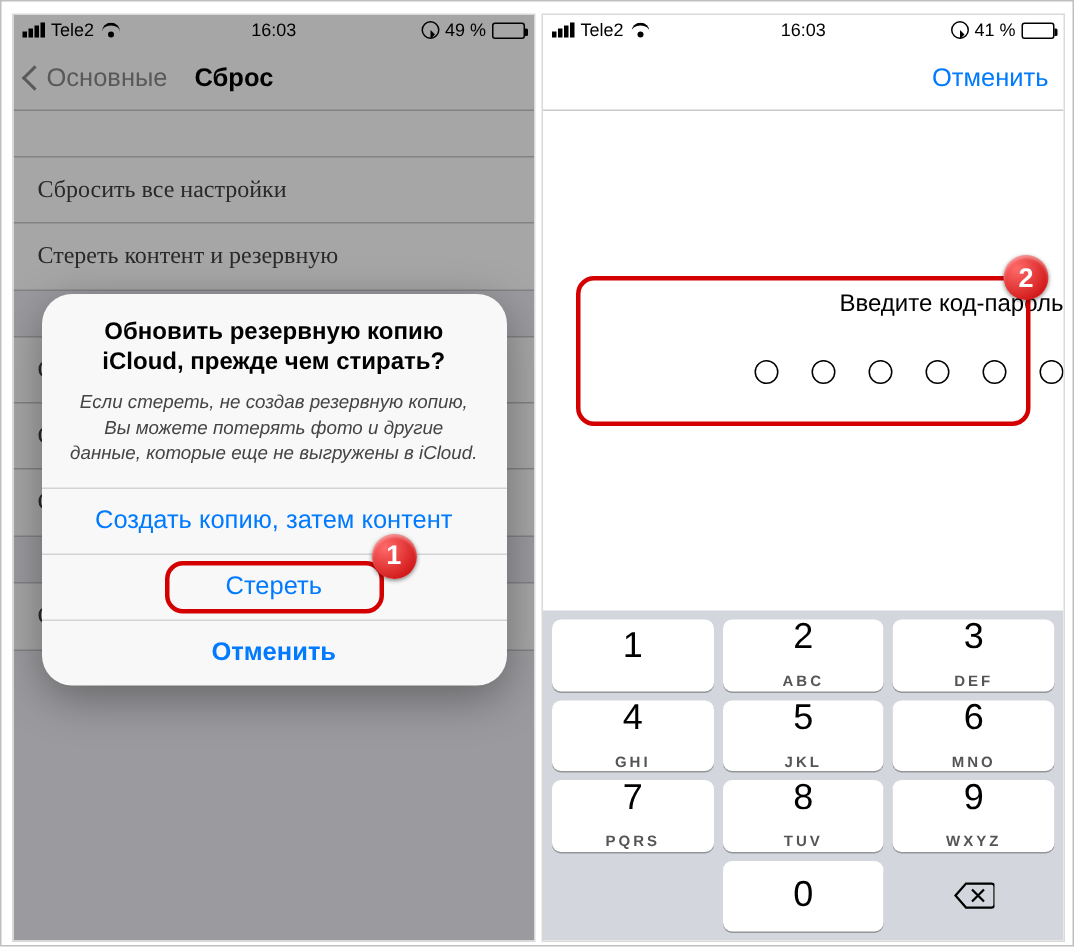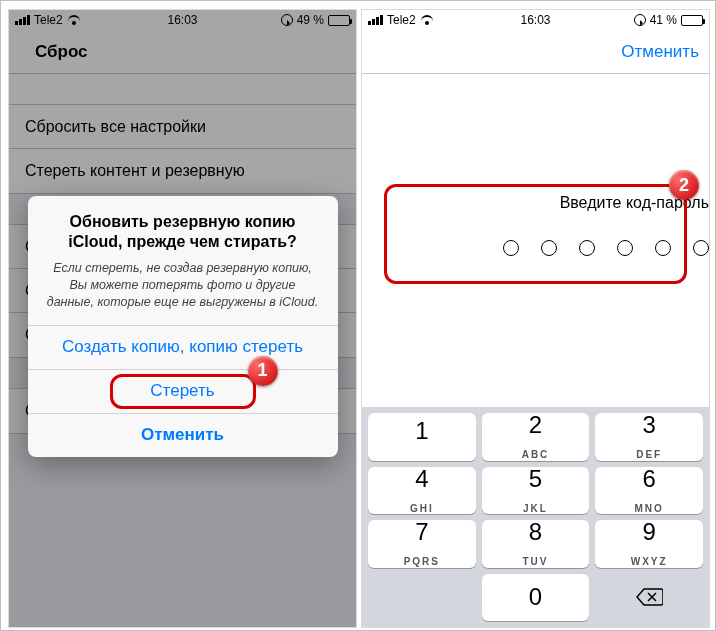--- a/index.html
+++ b/index.html
@@ -32,26 +32,26 @@
   .nav .back { color:#898989; display:flex; align-items:center; font-size:17px; gap:2px; }
   .nav .chevron { width:12px;height:12px;border-left:2px solid #898989;border-bottom:2px solid #898989;transform:rotate(45deg); }
   .nav .title { font-weight:600; font-size:17px; margin-left: 18px; }
   .nav .title.center { position:absolute; left:0; right:0; text-align:center; margin:0; }
   .nav .cancel { position:absolute; right:10px; color:#007aff; font-size:17px; }
 
   
   .list { background:#efeff4; height: calc(100% - 64px); }
   .group { background:#fff; border-top:1px solid #c8c7cc; border-bottom:1px solid #c8c7cc; margin-top: 30px; }
   .group:first-child { margin-top: 30px; }
-  .row { height:44px; display:flex; align-items:center; padding:0 16px; color:#000000; font-size:16px; border-bottom:1px solid #c8c7cc; }
+  .row { height:44px; display:flex; align-items:center; padding:0 16px; color:#404040; font-size:16px; border-bottom:1px solid #c8c7cc;font-family:Liberation Serif, serif; }
   .row:last-child { border-bottom:none; }
 
   
   .dim { position:absolute; inset:0; background:rgba(0,0,0,0.35); }
-  .sheet { position:absolute; left:50%; transform:translateX(-50%); top:186px; width:310px; background:#f8f8f8; border-radius:8px; overflow:visible; box-shadow:0 8px 30px rgba(0,0,0,.35); }
+  .sheet { position:absolute; left:50%; transform:translateX(-50%); top:186px; width:310px; background:#f8f8f8; border-radius:20px; overflow:visible; box-shadow:0 8px 30px rgba(0,0,0,.35); }
   .sheet-head { padding:16px 18px 14px; text-align:center; }
   .sheet-title { font-weight:600; font-size:16px; line-height:1.25; }
   .sheet-msg { font-size:12.5px; color:#444; margin-top:8px; line-height:1.35;font-style:italic; }
   .sheet-btn { height:44px; border-top:1px solid #d3d3d6; display:flex; align-items:center; justify-content:center; font-size:17px; color:#007aff; position:relative; }
   .sheet-btn.bold { font-weight:600; }
 
   
   .hl { position:absolute; border:3px solid #d40000; border-radius:12px; pointer-events:none; }
   .badge { position:absolute; width:30px; height:30px; border-radius:50%; background:radial-gradient(circle at 30% 30%, #ff6a6a, #c40000); color:#fff; font-weight:700; font-size:18px; display:flex; align-items:center; justify-content:center; box-shadow:0 1px 3px rgba(0,0,0,.5), inset 0 2px 2px rgba(255,255,255,.4); }
 
@@ -88,20 +88,24 @@
         <span class="wifi"></span>
       </div>
       <div class="time">16:03</div>
       <div class="right-icons">
         <span class="orient"></span>
         <span>49 %</span>
         <span class="battery"><span class="fill" style="width:49%"></span></span>
       </div>
     </div>
     <div class="nav">
+      <div class="back">
+        <span class="chevron"></span>
+        <span>Основные</span>
+      </div>
       <div class="title">Сброс</div>
     </div>
     <div class="list">
       <div class="group">
         <div class="row">Сбросить все настройки</div>
         <div class="row">Стереть контент и резервную</div>
       </div>
       <div class="group">
         <div class="row">Сбр</div>
         <div class="row">Сбр</div>
@@ -111,21 +115,21 @@
         <div class="row">Сбро</div>
       </div>
     </div>
 
     <div class="dim"></div>
     <div class="sheet">
       <div class="sheet-head">
         <div class="sheet-title">Обновить резервную копию iCloud, прежде чем стирать?</div>
         <div class="sheet-msg">Если стереть, не создав резервную копию, Вы можете потерять фото и другие данные, которые еще не выгружены в iCloud.</div>
       </div>
-      <div class="sheet-btn">Создать копию, копию стереть</div>
+      <div class="sheet-btn">Создать копию, затем контент</div>
       <div class="sheet-btn">
         <span>Стереть</span>
         <span class="hl" style="left:82px; right:82px; top:4px; bottom:4px;"></span>
         <span class="badge" style="top:-14px; right:60px;">1</span>
       </div>
       <div class="sheet-btn bold">Отменить</div>
     </div>
   </div>
 
   <div class="phone right">

